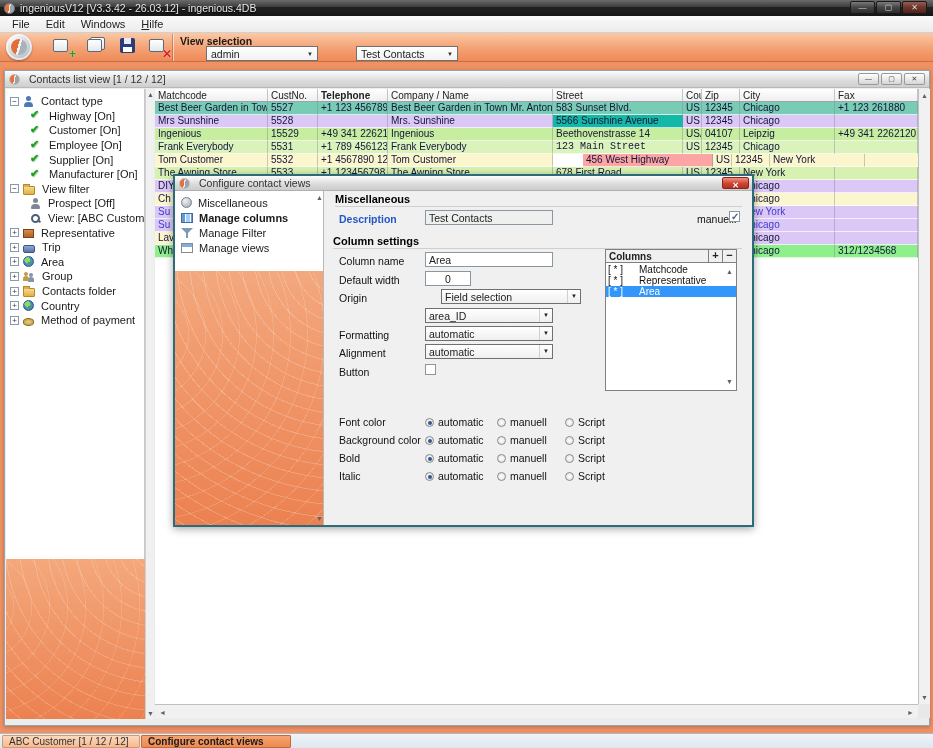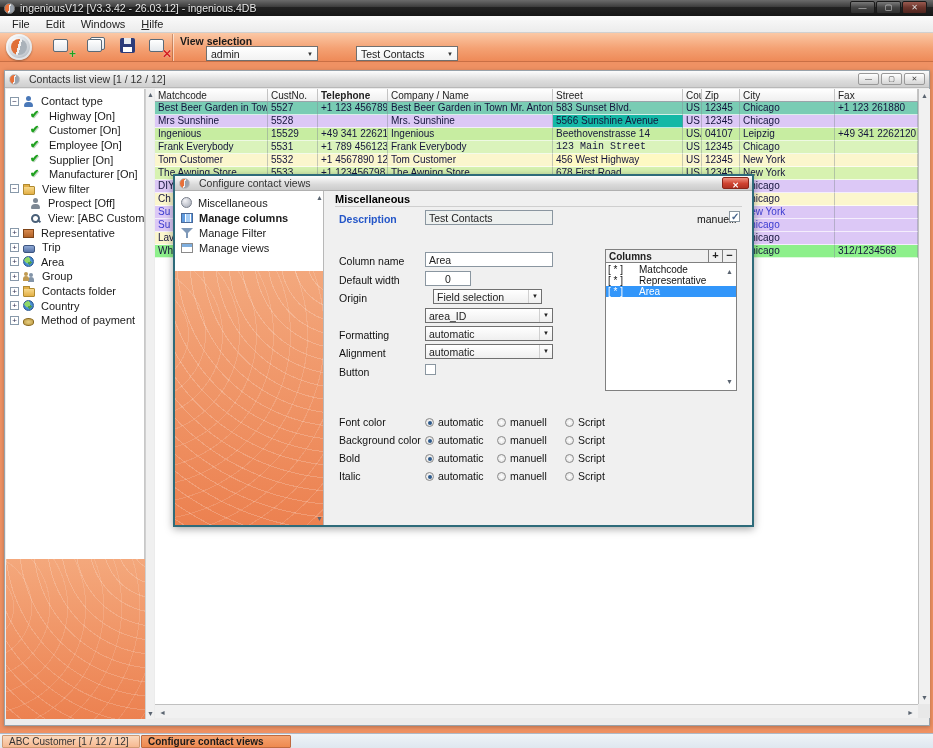--- a/index.html
+++ b/index.html
@@ -360,21 +360,21 @@
             <div class="g-cell" style="width: 19px; background: rgb(218, 243, 187);">US</div>
             <div class="g-cell" style="width: 38px; background: rgb(218, 243, 187);">12345</div>
             <div class="g-cell" style="width: 95px; background: rgb(218, 243, 187);">Chicago</div>
             <div class="g-cell" style="width: 83px; background: rgb(218, 243, 187);"></div>
           </div>
           <div class="g-row">
             <div class="g-cell" style="width: 113px; background: rgb(251, 246, 205);">Tom Customer</div>
             <div class="g-cell" style="width: 50px; background: rgb(251, 246, 205);">5532</div>
             <div class="g-cell" style="width: 70px; background: rgb(251, 246, 205);">+1 4567890 123</div>
             <div class="g-cell" style="width: 165px; background: rgb(251, 246, 205);">Tom Customer</div>
-            <div class="g-cell" style="width: 130px; background: #fef9c3;">456 West Highway</div>
+            <div class="g-cell" style="width: 130px; background: #fca5a5; margin-left: 30px;">456 West Highway</div>
             <div class="g-cell" style="width: 19px; background: rgb(251, 246, 205);">US</div>
             <div class="g-cell" style="width: 38px; background: rgb(251, 246, 205);">12345</div>
             <div class="g-cell" style="width: 95px; background: rgb(251, 246, 205);">New York</div>
             <div class="g-cell" style="width: 83px; background: rgb(251, 246, 205);"></div>
           </div>
           <div class="g-row">
             <div class="g-cell" style="width: 113px; background: rgb(215, 242, 176);">The Awning Store</div>
             <div class="g-cell" style="width: 50px; background: rgb(215, 242, 176);">5533</div>
             <div class="g-cell" style="width: 70px; background: rgb(215, 242, 176);">+1 123456798</div>
             <div class="g-cell" style="width: 165px; background: rgb(215, 242, 176);">The Awning Store</div>
@@ -494,29 +494,30 @@
       </div>
 
       <div class="dlg-main">
         <div class="sec" style="left:10px;top:2px;width:407px"><span class="sec-t">Miscellaneous</span></div>
 
         <span class="fl blue" style="left:14px;top:22px">Description</span>
         <div class="tbox gray" style="left:100px;top:19px;width:128px">Test Contacts</div>
         <span class="fl" style="left:372px;top:22px">manuell:</span>
         <div class="cb on" style="left:404px;top:20px"></div>
 
+        <div class="sec" style="left:8px;top:44px;width:409px"><span class="sec-t">Column settings</span></div>
 
         <span class="fl" style="left:14px;top:64px">Column name</span>
         <div class="tbox" style="left:100px;top:61px;width:128px">Area</div>
 
         <span class="fl" style="left:14px;top:83px">Default width</span>
         <div class="tbox ctr" style="left:100px;top:80px;width:46px">0</div>
 
         <span class="fl" style="left:14px;top:101px">Origin</span>
-        <div class="combo" style="left:108px;top:98px;width:109px">
+        <div class="combo" style="left:116px;top:98px;width:140px">
             <span class="combo-v">Field selection</span>
             <span class="combo-a">▼</span>
           </div>
 
         <div class="combo" style="left:100px;top:117px;width:128px">
             <span class="combo-v">area_ID</span>
             <span class="combo-a">▼</span>
           </div>
 
         <span class="fl" style="left:14px;top:138px">Formatting</span>

